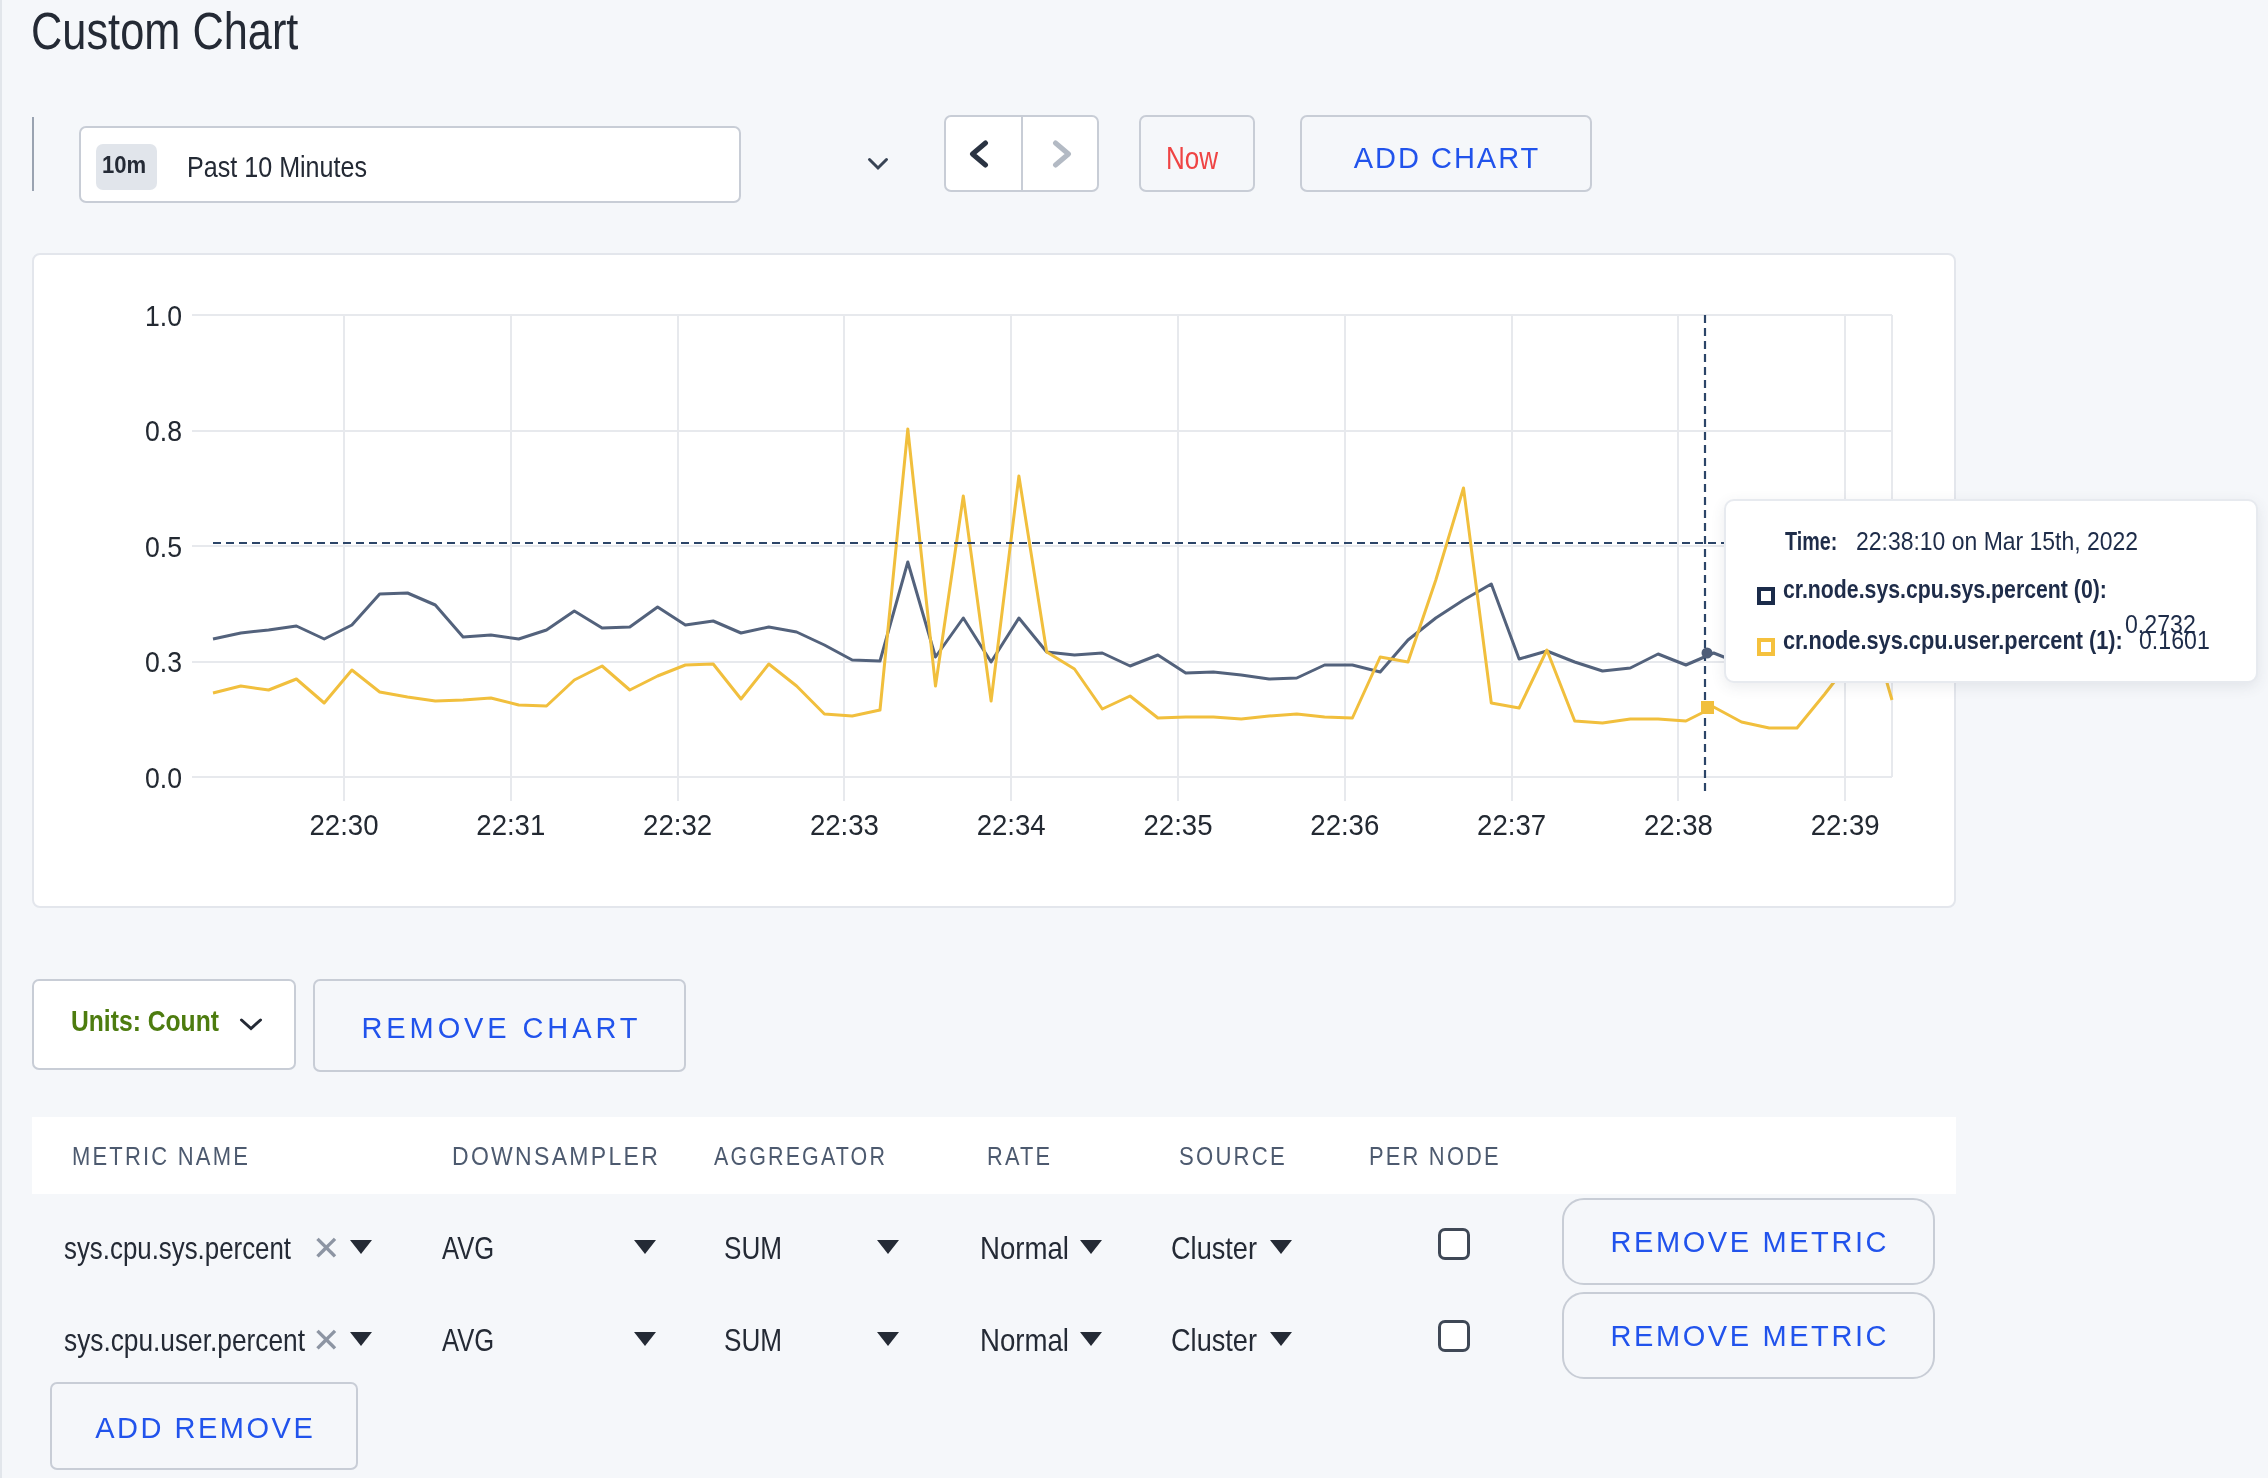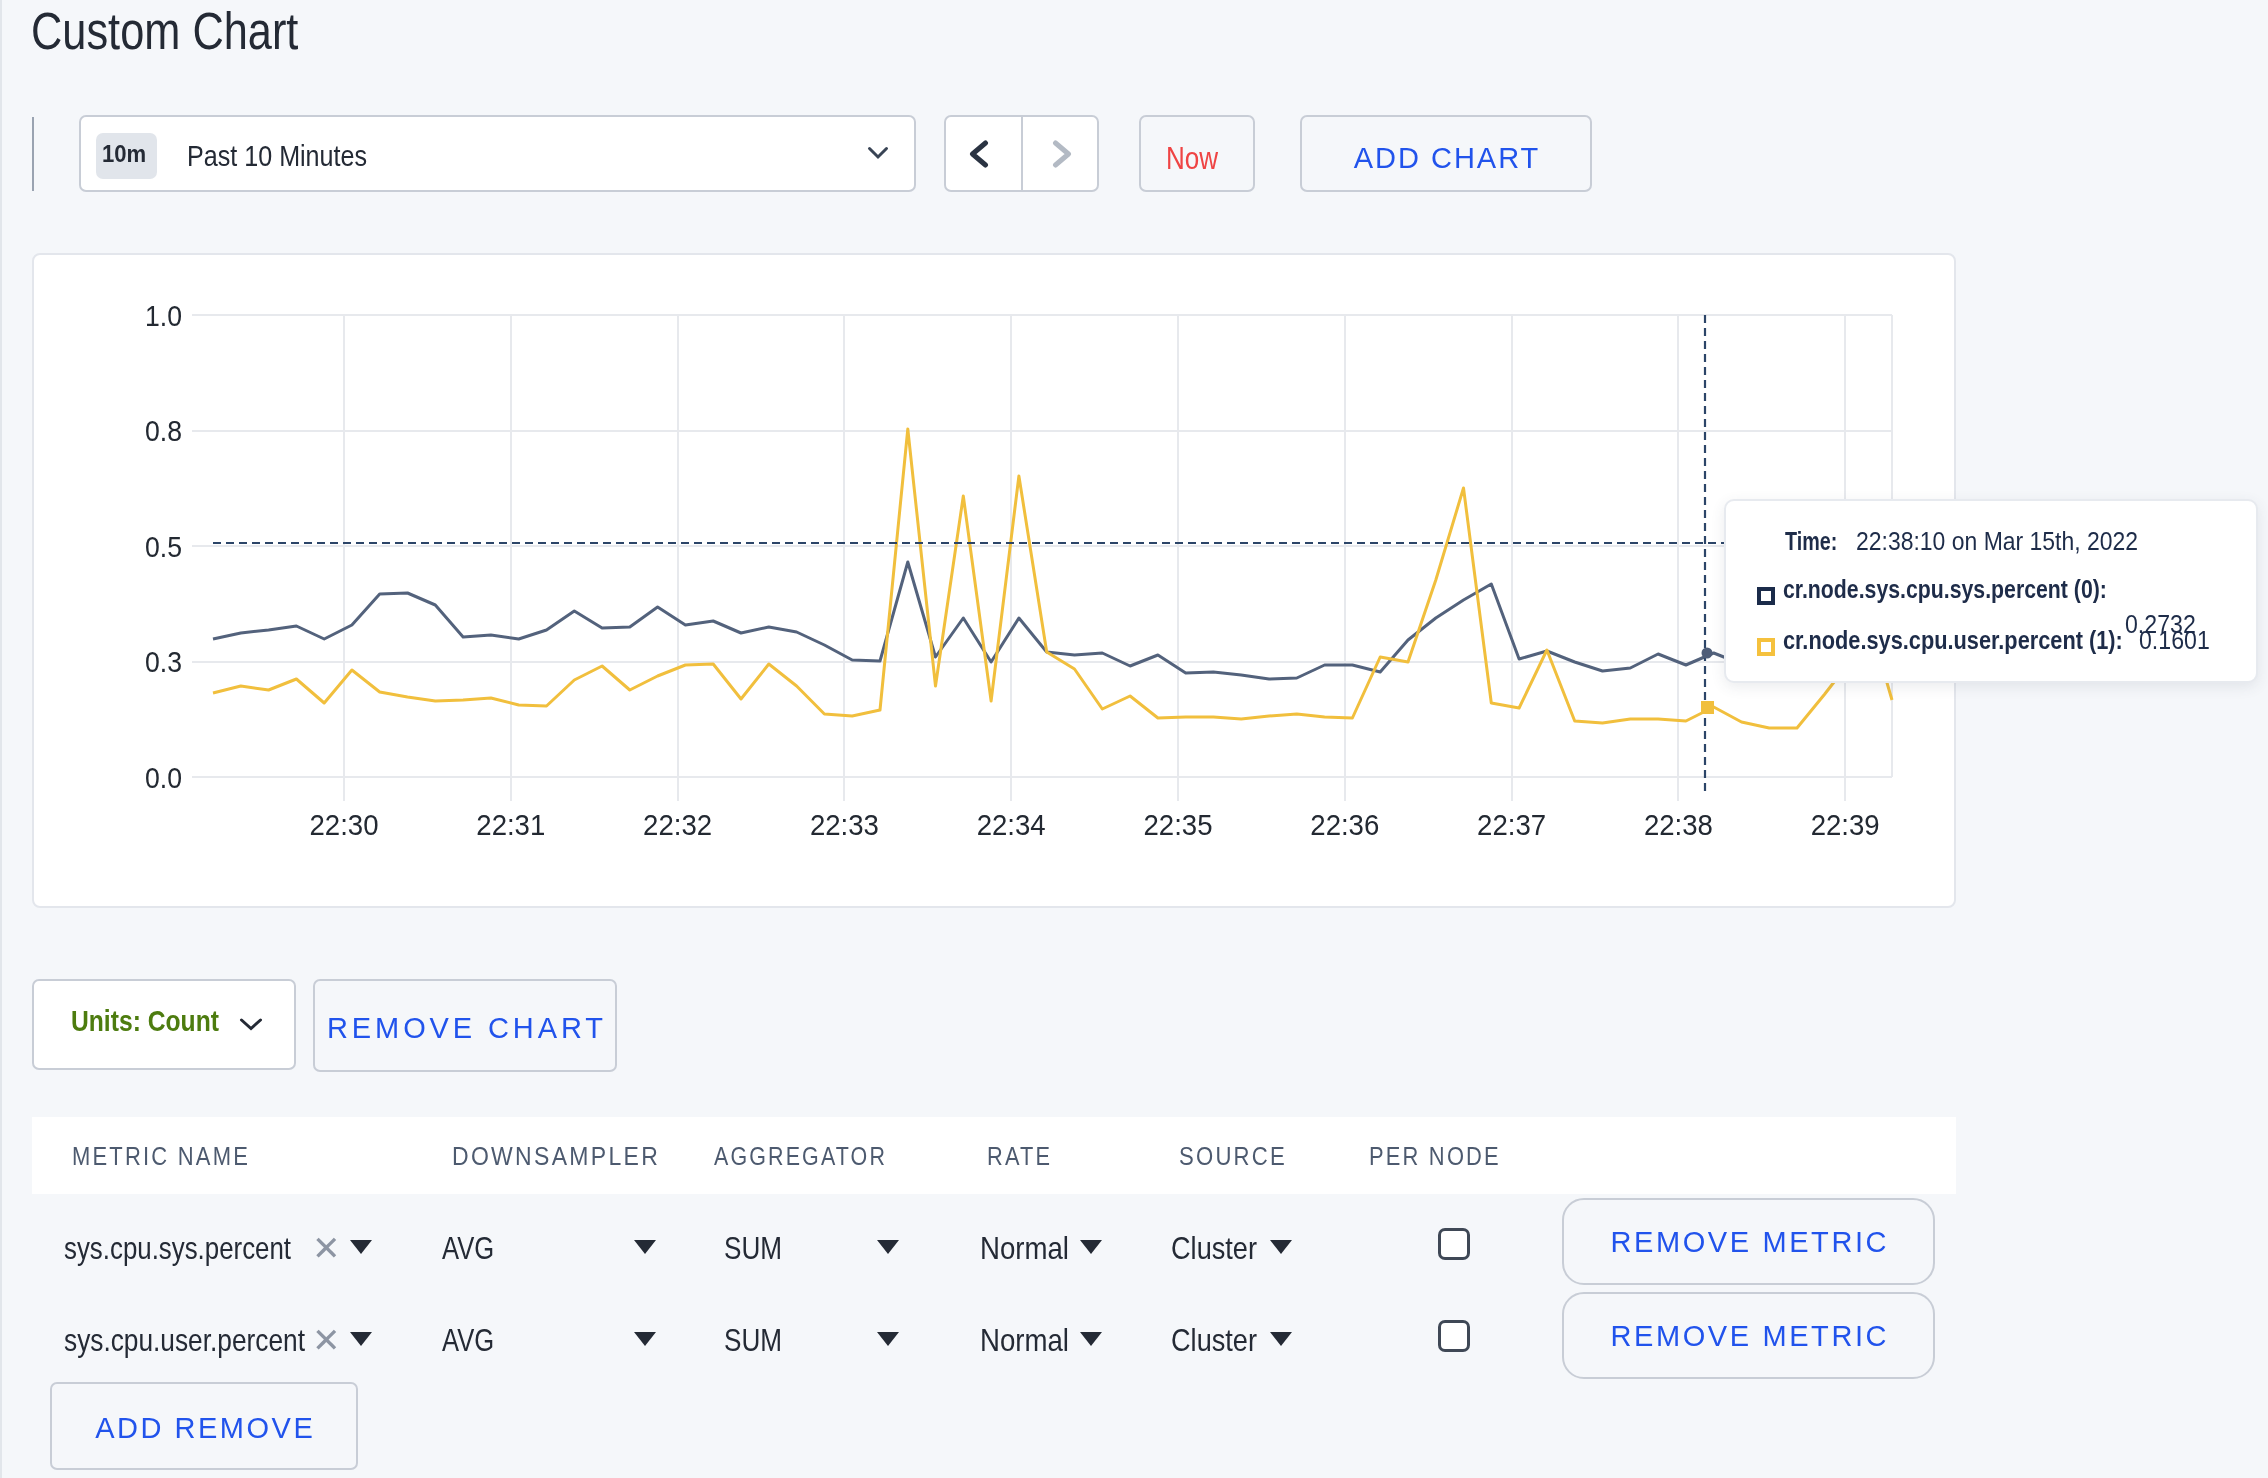--- a/index.html
+++ b/index.html
@@ -4,35 +4,35 @@
 <style>
 html,body{margin:0;padding:0;}
 body{width:2268px;height:1478px;background:#f5f7fa;font-family:"Liberation Sans",sans-serif;overflow:hidden;}
 #page{position:relative;width:2268px;height:1478px;border-left:2px solid #e2e6eb;box-sizing:border-box;}
 .abs{position:absolute;}
 .sx{display:inline-block;transform-origin:0 50%;white-space:pre;}
 .h1{left:29px;top:2px;font-size:51px;line-height:60px;color:#242a35;}
 .vrule{left:30px;top:117px;width:2px;height:74px;background:#9aa3b1;}
 .box{background:#fff;border:2px solid #c8cdd6;border-radius:7px;box-sizing:border-box;}
 .ghost{background:transparent;border:2px solid #c8cdd6;border-radius:7px;box-sizing:border-box;text-align:center;}
-.dropdown{left:77px;top:115px;width:837px;height:77px;}
+.dropdown{left:77px;top:126px;width:662px;height:77px;}
 .badge{left:15px;top:16px;width:61px;height:46px;background:#e1e5eb;border-radius:7px;font-size:24px;font-weight:bold;color:#242a35;text-align:center;line-height:42px;}
 .ddlabel{left:106px;top:24px;font-size:30px;line-height:30px;color:#242a35;}
 .navgroup{left:942px;top:115px;width:155px;height:77px;}
 .navdiv{left:75px;top:0px;width:2px;height:73px;background:#c8cdd6;}
 .now{left:1114px;top:115px;width:116px;height:77px;font-size:31px;color:#ef4444;line-height:83px;margin-left:23px;}
 .blue{color:#2153ec;}
 .addchart{left:1298px;top:115px;width:292px;height:77px;line-height:83px;font-size:29px;letter-spacing:2px;text-indent:2px;}
 .panel{left:30px;top:253px;width:1924px;height:655px;background:#fff;border:2px solid #e3e6ec;border-radius:8px;box-sizing:border-box;}
 .tooltip{left:1722px;top:499px;width:534px;height:184px;background:#fff;border:2px solid #e7eaef;border-radius:10px;box-sizing:border-box;box-shadow:0 4px 14px rgba(60,70,90,0.10);}
 .tt{position:absolute;font-size:26px;line-height:26px;color:#1e2c49;white-space:pre;}
 .sq{position:absolute;width:10px;height:10px;border-style:solid;border-width:4px;}
 .units{left:30px;top:979px;width:264px;height:91px;}
 .unitstext{left:37px;top:10px;font-size:30px;line-height:60px;font-weight:bold;color:#4d7c0f;}
-.removechart{left:311px;top:979px;width:304px;height:93px;line-height:94px;font-size:29px;letter-spacing:3.9px;text-indent:3.9px;}
+.removechart{left:311px;top:979px;width:373px;height:93px;line-height:94px;font-size:29px;letter-spacing:3.9px;text-indent:3.9px;}
 .thead{left:30px;top:1117px;width:1924px;height:77px;background:#fff;}
 .th{position:absolute;top:21px;font-size:25px;line-height:36px;letter-spacing:2.5px;color:#4d5a6f;}
 .cell{font-size:32px;line-height:36px;color:#242a35;}
 .xmark{font-size:34px;line-height:36px;color:#8d95a3;}
 .tri{width:0;height:0;border-left:11px solid transparent;border-right:11px solid transparent;border-top:14px solid #242a35;}
 .checkbox{width:32px;height:32px;border:3px solid #3f4856;border-radius:7px;box-sizing:border-box;background:#fff;}
 .rmbtn{left:1560px;width:373px;font-size:29px;letter-spacing:2.6px;text-indent:2.6px;border-radius:22px;}
 .addmetric{left:48px;top:1382px;width:308px;height:88px;line-height:89px;font-size:29px;letter-spacing:2.5px;text-indent:2.5px;}
 </style>
 </head>

